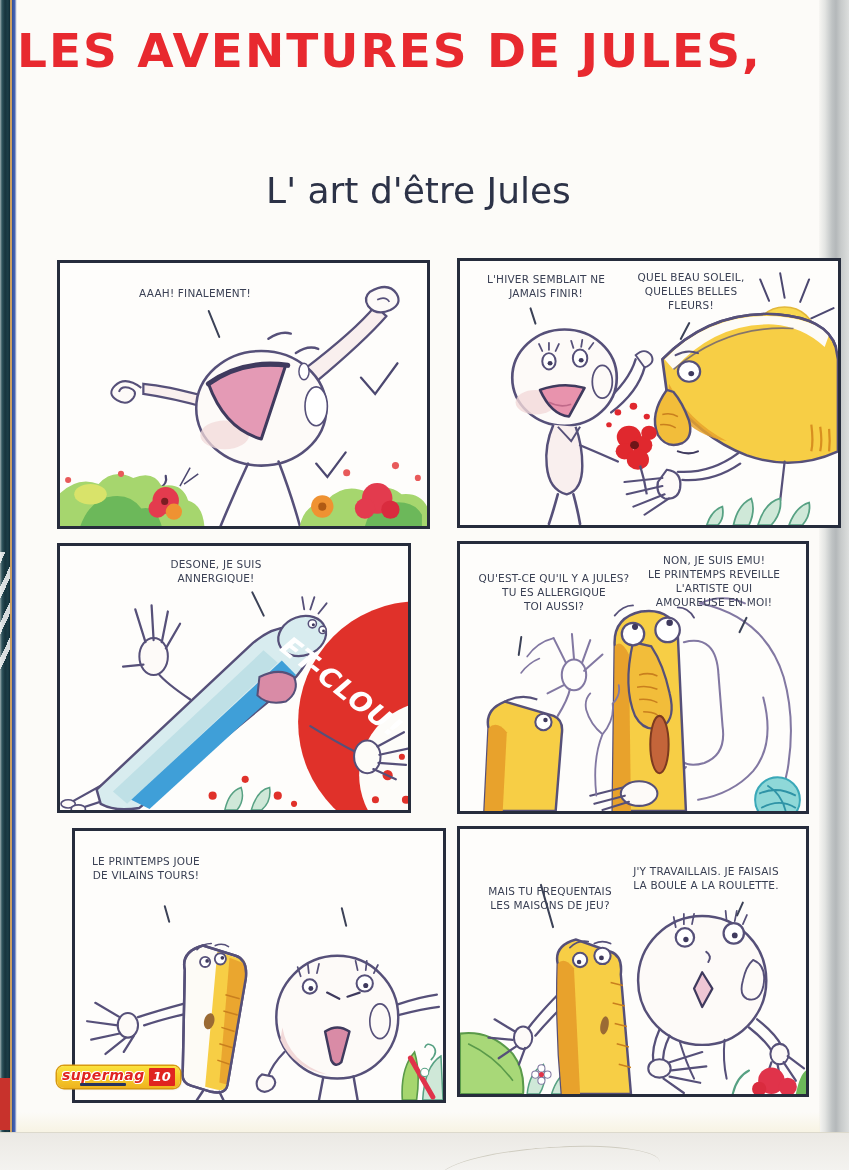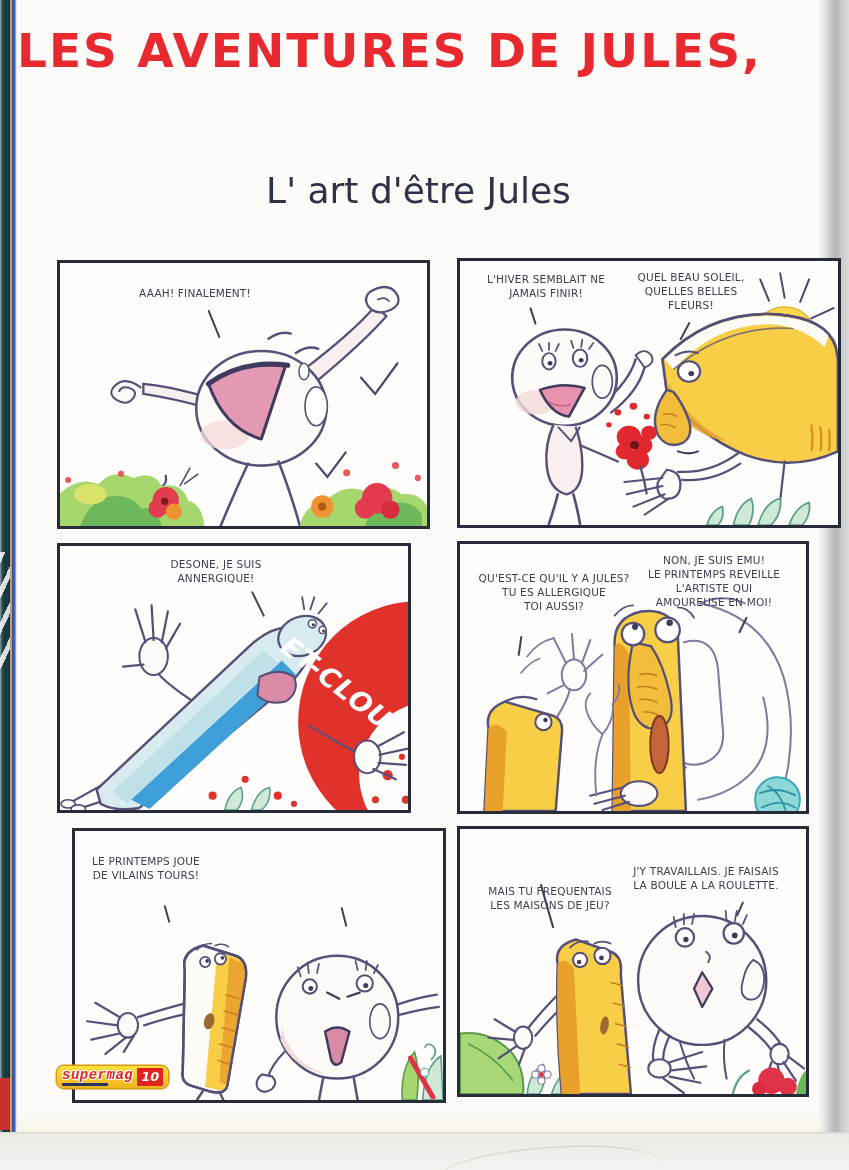--- a/index.html
+++ b/index.html
@@ -49,21 +49,21 @@
   .p5 .cap2{left:160px;top:16px;width:192px;}  .p5 .ptr2{left:268px;top:76px;height:20px;transform:rotate(-14deg);}
   .p6 .cap1{left:6px;top:9px;width:168px;margin-top:47px;}     .p6 .ptr1{left:86px;top:54px;height:46px;transform:rotate(-16deg);}
   .p6 .cap2{left:158px;top:36px;width:176px;}  .p6 .ptr2{left:279px;top:72px;height:16px;transform:rotate(24deg);}
   
   .sfx{position:absolute;left:234px;top:84px;width:160px;transform:rotate(38deg);transform-origin:left top;
     color:#ffffff;font-weight:bold;font-style:italic;font-size:27px;letter-spacing:1px;z-index:2;}
   
   .logo{position:absolute;left:57px;top:1066px;z-index:5;display:flex;align-items:center;
     background:linear-gradient(#fbe23c,#efb41e);border-radius:7px;padding:2px 5px;
     box-shadow:0 0 0 1.5px #d89a10, 1px 1px 2px rgba(0,0,0,.25);}
-  .logo-text-wrap{display:flex;flex-direction:column;font-family:Liberation Mono, monospace;}
+  .logo-text-wrap{display:flex;flex-direction:column;align-items:center;}
   .logo-text{font-weight:bold;font-style:italic;color:#e02420;font-size:14px;letter-spacing:.5px;line-height:1;
     text-shadow:1px 0 0 #fff,-1px 0 0 #fff,0 1px 0 #fff,0 -1px 0 #fff,1px 1px 0 #fff,-1px -1px 0 #fff;}
   .logo-bar{width:46px;height:3px;background:#27335e;border-radius:1px;margin-top:1px;}
   .logo-issue{background:#e02420;color:#fff;font-weight:bold;font-style:italic;font-size:13px;
     padding:1px 4px;border-radius:1px;margin-left:4px;line-height:1.2;}
 </style>
 </head>
 <body>
 
 <div class="page">

